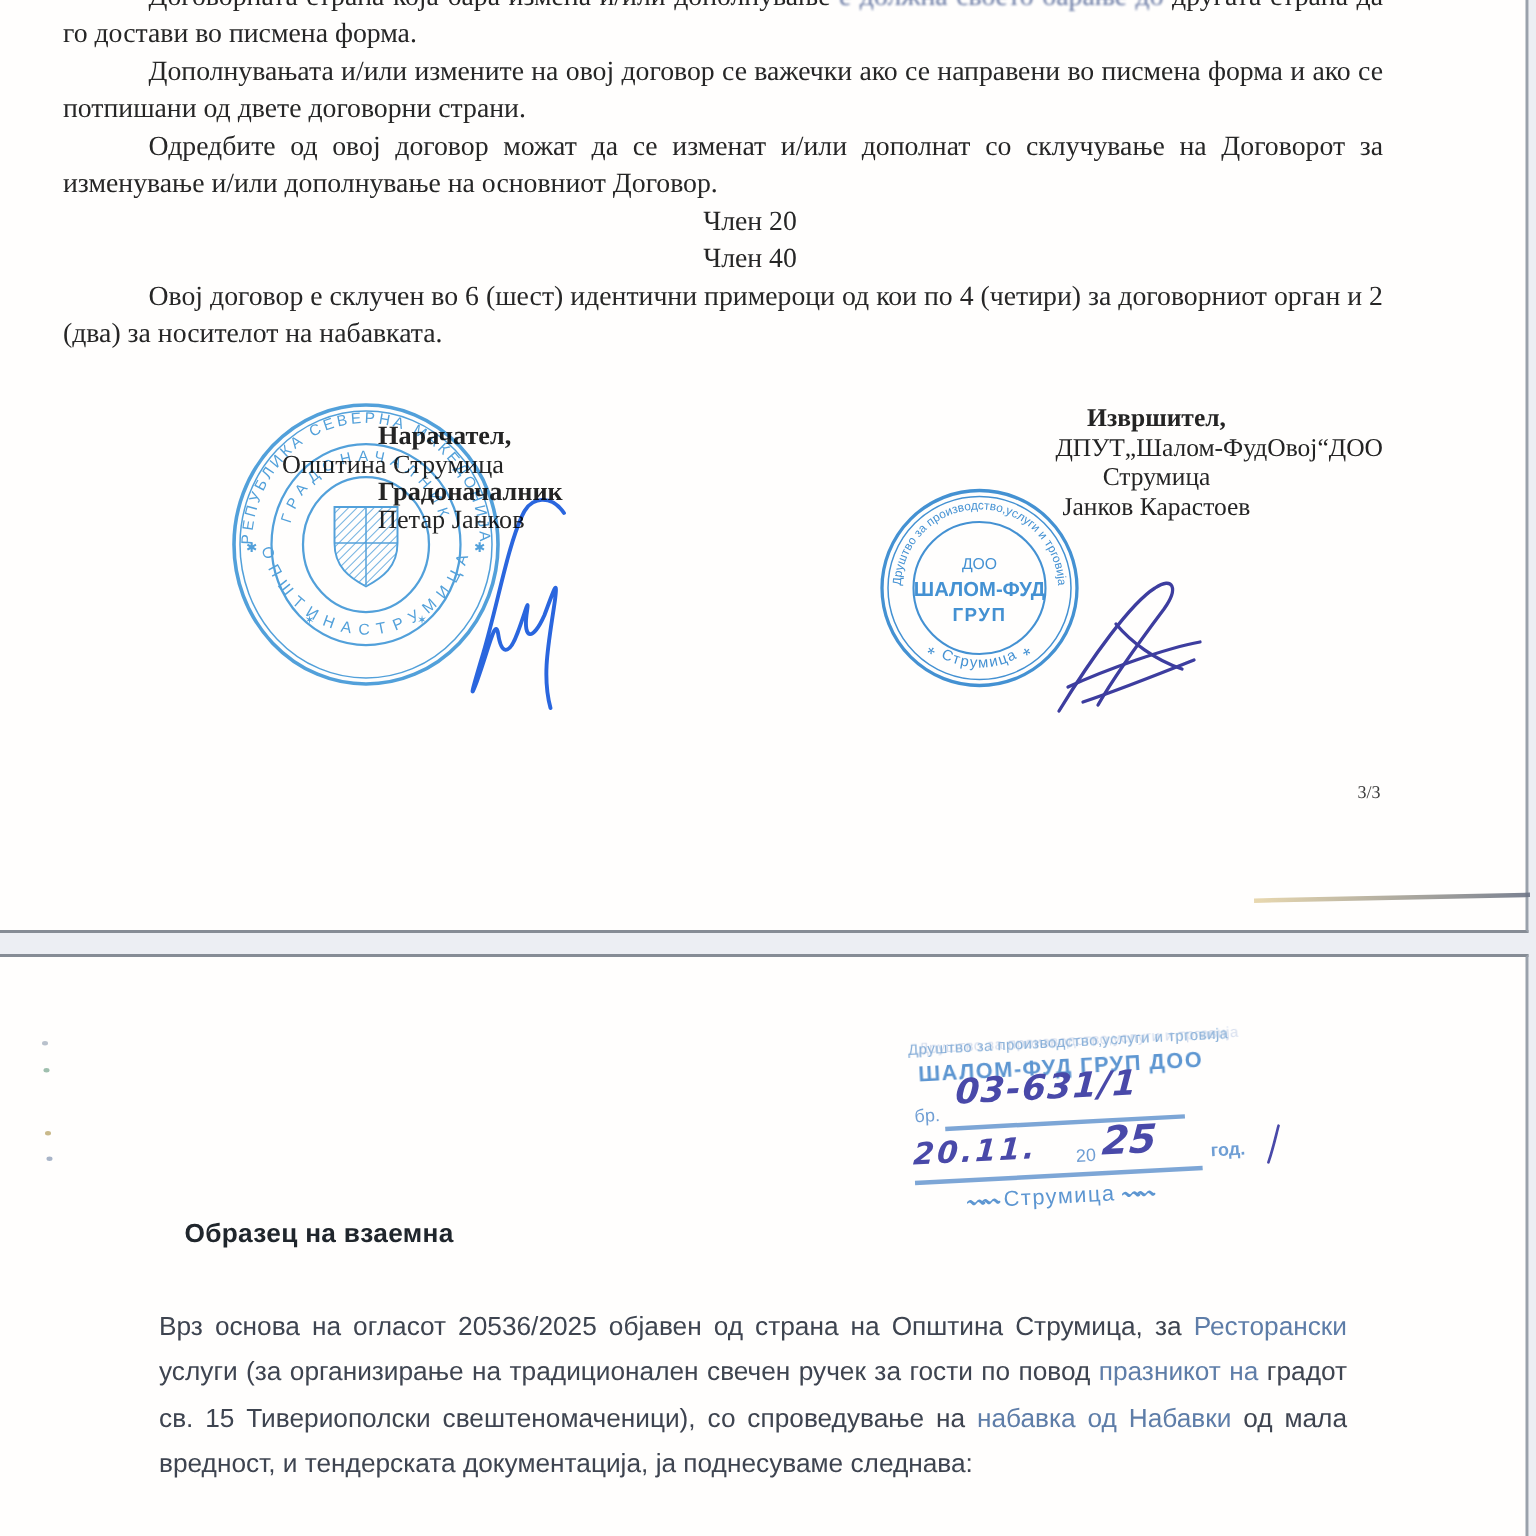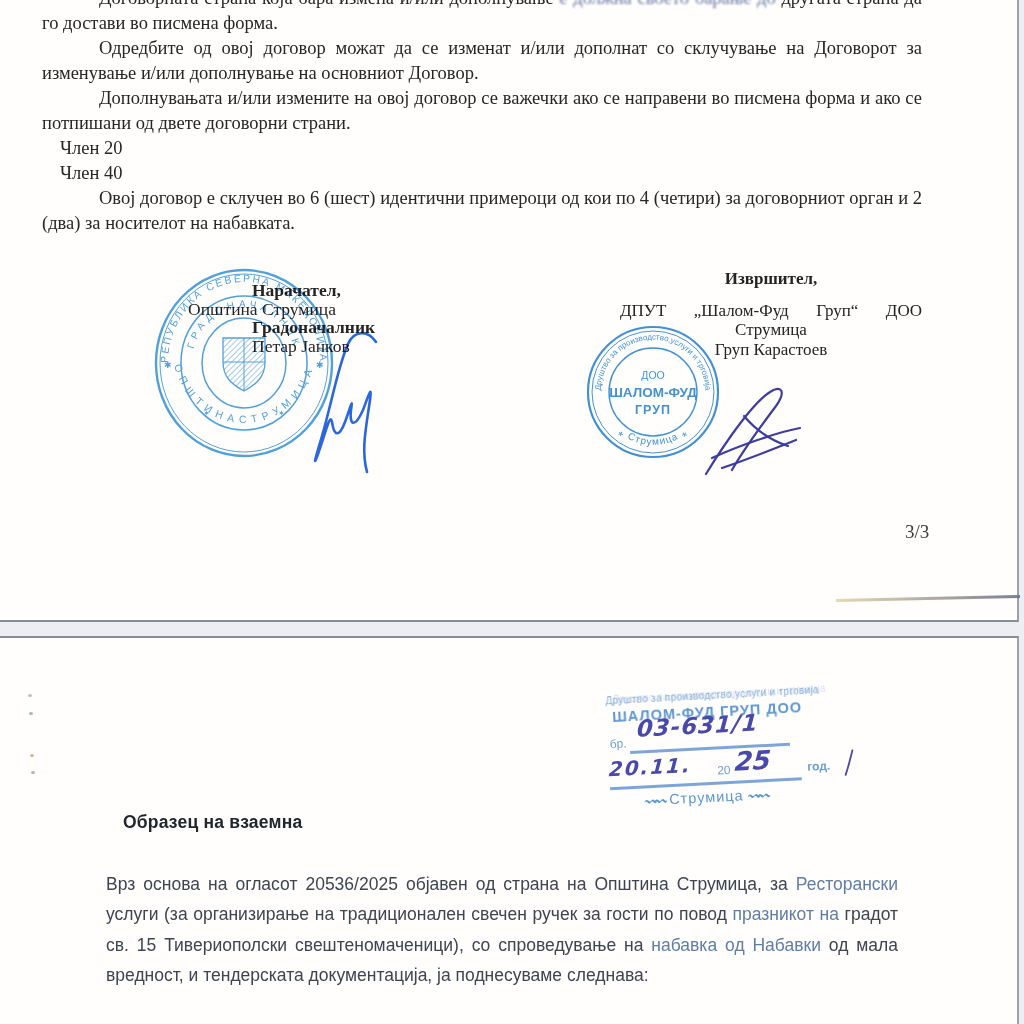--- a/index.html
+++ b/index.html
@@ -11,38 +11,38 @@
   .page{position:absolute;left:0;width:1019px;background:#fffefd;box-sizing:border-box;}
   #page1{top:0;height:622px;border-right:2px solid #9aa1ab;border-bottom:2px solid #868c95;}
   #page2{top:636px;height:388px;border-right:2px solid #9aa1ab;border-top:2px solid #868c95;}
 
   
   .p1text{
     position:absolute;left:42px;top:-14px;width:880px;
     font-size:18.5px;line-height:25px;color:#262626;text-align:justify;
   }
   .p1text p{margin:0;text-indent:57px;}
-  .clause{text-align:left;text-indent:0 !important;position:relative;left:18px;}
+  .clause{text-align:center;text-indent:0 !important;position:relative;left:18px;}
   .ghost{color:#44598e;filter:blur(0.8px);opacity:.82;}
 
   
   .sig-left{position:absolute;left:188px;top:281px;width:255px;
     font-size:17.5px;line-height:18.5px;color:#242424;}
   .sl-ind{padding-left:64px;}
   .bold{font-weight:bold;}
   .sig-right{position:absolute;left:618px;top:269px;width:306px;text-align:center;
     font-size:17px;line-height:19.5px;color:#242424;}
-  .org-row{display:flex;justify-content:space-between;padding:0 2px;margin-top:12px;}
+  .org-row{display:flex;justify-content:flex-end;padding:0 2px;}
 
   
   .stamp{position:absolute;mix-blend-mode:multiply;opacity:.9;}
   .sig-svg{position:absolute;mix-blend-mode:multiply;}
   svg text{font-family:"Liberation Sans",sans-serif;}
 
-  #pagenum{position:absolute;left:905px;top:521px;font-size:19px;color:#3b3b3b;}
+  #pagenum{position:absolute;left:905px;top:521px;font-size:12px;color:#3b3b3b;}
 
   #artifact-line{position:absolute;left:836px;top:597px;width:184px;height:2.5px;
     transform:rotate(-1.2deg);
     background:linear-gradient(90deg, rgba(205,170,80,.45), rgba(108,116,134,.9));}
 
   
   #date-stamp{position:absolute;left:608px;top:688px;width:278px;
     transform:rotate(-3deg);font-family:"Liberation Sans",sans-serif;mix-blend-mode:multiply;}
   .ds-l1{font-size:10px;color:#85aed9;white-space:nowrap;letter-spacing:.3px;
     filter:blur(.4px);text-shadow:7px -1px 0 rgba(120,150,205,.3);}
@@ -65,44 +65,44 @@
 
   .speck{position:absolute;border-radius:50%;}
 </style>
 </head>
 <body>
 
 <div id="page1" class="page">
 
   <div class="p1text">
     <p><span>Договорната страна која бара измена и/или дополнување </span><span class="ghost">е должна своето барање до</span><span> другата страна да го достави во писмена форма.</span></p>
+    <p>Дополнувањата и/или измените на овој договор се важечки ако се направени во писмена форма и ако се потпишани од двете договорни страни.</p>
     <p>Одредбите од овој договор можат да се изменат и/или дополнат со склучување на Договорот за изменување и/или дополнување на основниот Договор.</p>
-    <p>Дополнувањата и/или измените на овој договор се важечки ако се направени во писмена форма и ако се потпишани од двете договорни страни.</p>
     <p class="clause">Член 20</p>
     <p class="clause">Член 40</p>
     <p>Овој договор е склучен во 6 (шест) идентични примероци од кои по 4 (четири) за договорниот орган и 2 (два) за носителот на набавката.</p>
   </div>
 
   <div class="sig-left">
     <div class="sl-ind bold">Нарачател,</div>
     <div>Општина Струмица</div>
     <div class="sl-ind bold">Градоначалник</div>
     <div class="sl-ind">Петар Јанков</div>
   </div>
 
   <div class="sig-right">
     <div class="bold">Извршител,</div>
     <div class="org-row">
       <span>ДПУТ</span>
       <span>„Шалом-Фуд</span>
-      <span>Груп“</span>
+      <span>Овој“</span>
       <span>ДОО</span>
     </div>
     <div>Струмица</div>
-    <div>Груп Карастоев</div>
+    <div>Јанков Карастоев</div>
   </div>
 
   <svg class="stamp" style="left:148px;top:264px;" width="192" height="198" viewBox="0 0 192 198">
     <defs>
       <pattern id="hatch" width="4" height="4" patternUnits="userSpaceOnUse" patternTransform="rotate(45)">
         <line x1="0" y1="0" x2="0" y2="4" stroke="#3f97d8" stroke-width="1.1"></line>
       </pattern>
       <path id="arcTopM" d="M 20,99 A 76,81 0 0 1 172,99" fill="none"></path>
       <path id="arcBotM" d="M 27,104 A 72,77 0 0 0 165,104" fill="none"></path>
       <path id="arcInnM" d="M 47,118 A 52,56 0 1 1 145,118" fill="none"></path>

